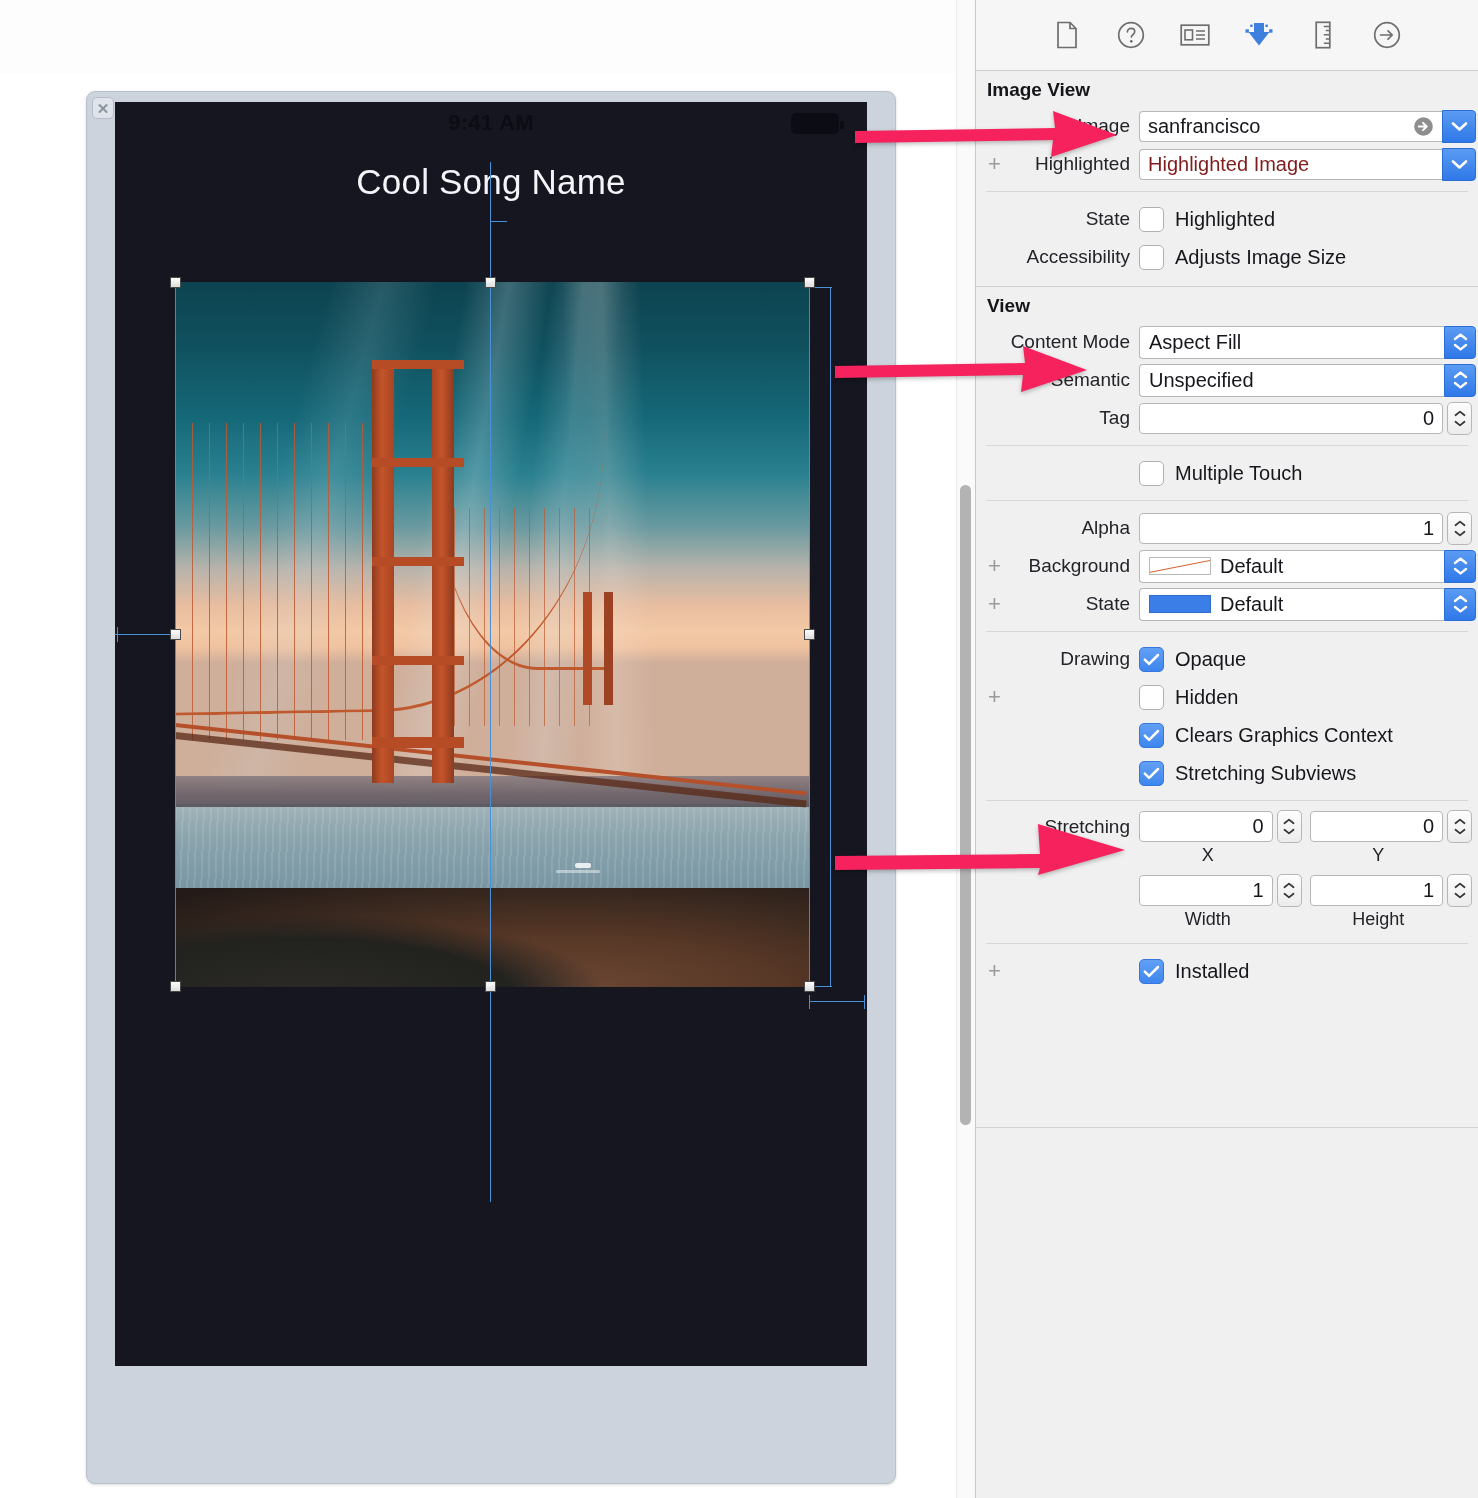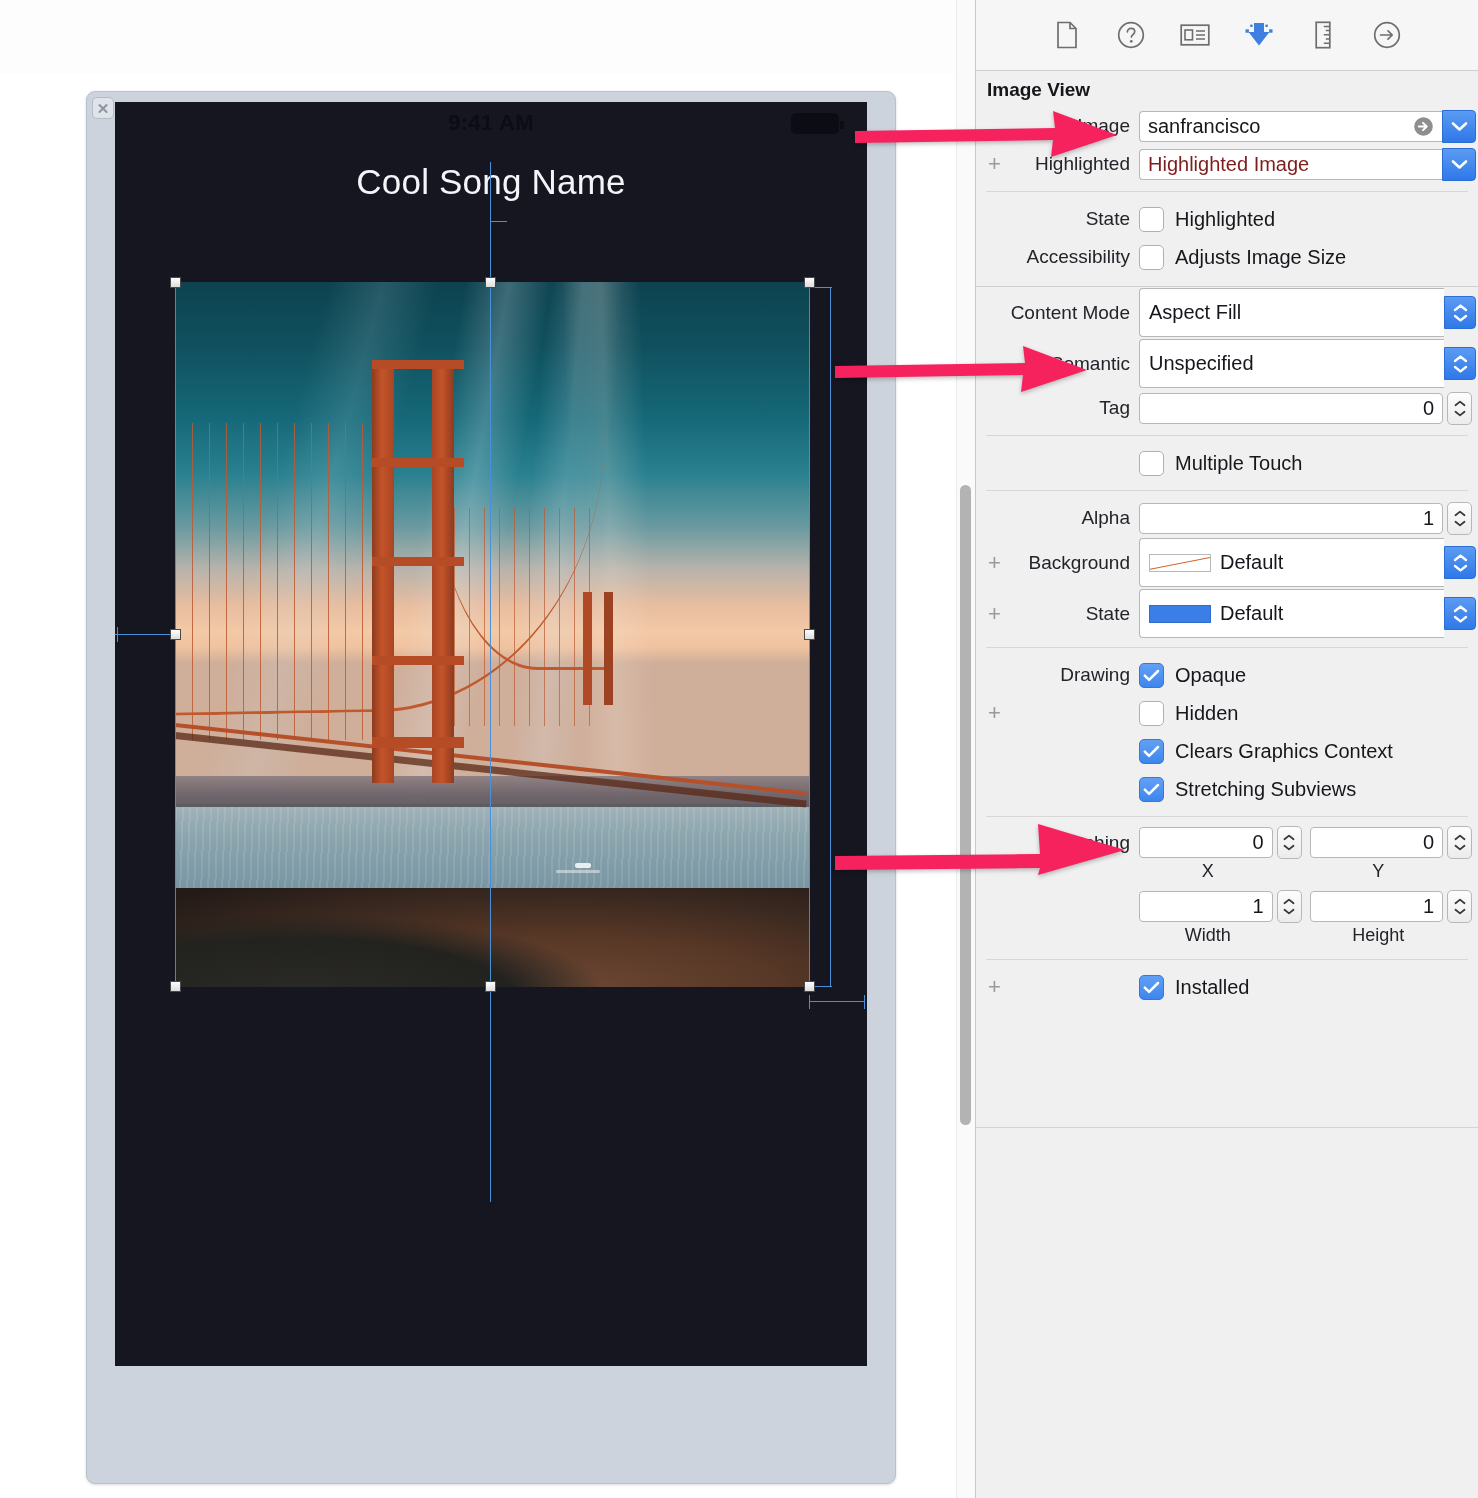--- a/index.html
+++ b/index.html
@@ -258,21 +258,21 @@
     display:flex; align-items:center; justify-content:center;
   }
   
   .blue-step {
     width:32px; height:33px; flex:none;
     background: linear-gradient(180deg,#5b9bf3,#2f78e8);
     border:1px solid #2a6ed4; border-radius:0 4px 4px 0;
     display:flex; flex-direction:column; align-items:center; justify-content:center; gap:2px;
   }
   .pop-select {
-    flex:1; height:49px; background:#fff; border:1px solid #b7b7b7; border-right:none;
+    flex:1; height:33px; background:#fff; border:1px solid #b7b7b7; border-right:none;
     border-radius:4px 0 0 4px; display:flex; align-items:center; padding:0 9px;
     font-size:20px; color:#16161c; gap:9px; min-width:0;
   }
   
   .grey-step {
     width:25px; height:33px; flex:none; margin-left:4px;
     background:linear-gradient(180deg,#fdfdfd,#ececec);
     border:1px solid #b7b7b7; border-radius:5px;
     display:flex; flex-direction:column; align-items:center; justify-content:center; gap:3px;
   }
@@ -503,20 +503,21 @@
         <div class="row-label">Accessibility</div>
         <div class="cbrow">
           <span class="cbox"></span>
           <span class="cbox-label">Adjusts Image Size</span>
         </div>
       </div>
 
       <div style="height:10px;"></div>
       <div style="height:1px;background:#d0d0d0;"></div>
 
+      <div class="section-title">View</div>
 
       <div class="row" style="padding-right:2px;">
         <div class="row-label">Content Mode</div>
         <div class="pop-select">
           <span>Aspect Fill</span>
         </div>
         <div class="blue-step">
           <svg width="15" height="8" viewBox="0 0 15 8" fill="none" stroke="#fff" stroke-width="2.4" stroke-linecap="round" stroke-linejoin="round">
               <path d="M2 6l5.5-4.4L13 6"></path>
             </svg>

